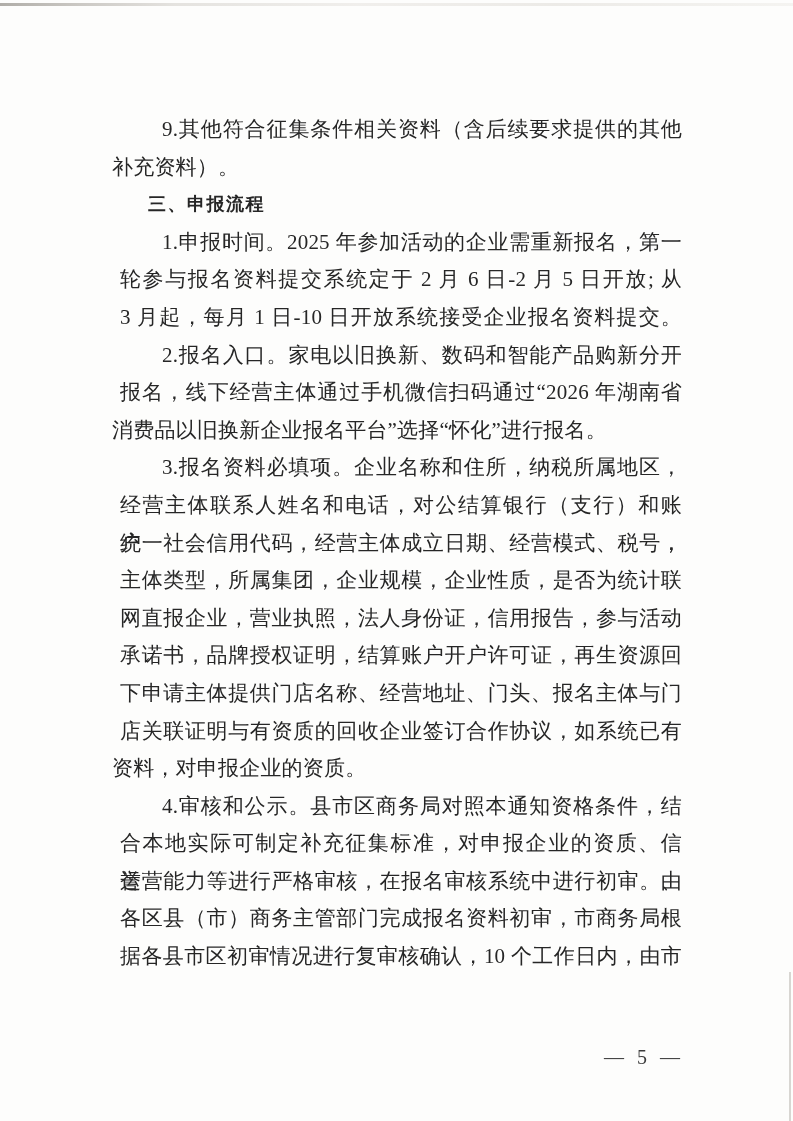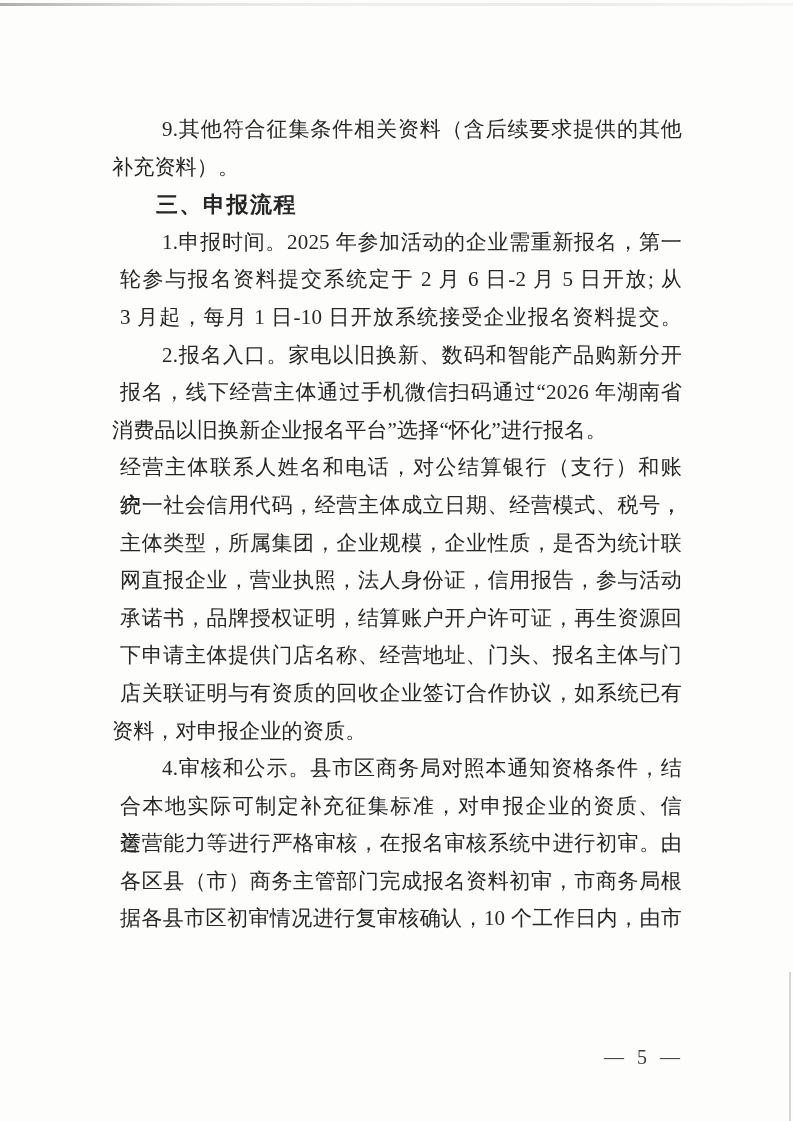--- a/index.html
+++ b/index.html
@@ -56,21 +56,21 @@
     text-align-last: justify;
     text-justify: inter-character;
     margin-left: 8px;
   }
   .line.indent {
     text-indent: 2em;
   }
   .line.heading {
     font-family: "Liberation Sans", "DejaVu Sans", sans-serif;
     font-weight: 700;
-    font-size: 22px;
+    font-size: 18px;
     letter-spacing: 1.5px;
   }
   .page-footer {
     position: absolute;
     top: 1046px;
     left: 604px;
     font-size: 20px;
     letter-spacing: 4px;
     color: #3a3a3a;
     font-family: "Liberation Serif", "DejaVu Serif", serif;
@@ -86,20 +86,21 @@
   <main class="doc-body">
       <div class="line indent justify">9.其他符合征集条件相关资料（含后续要求提供的其他</div>
       <div class="line">补充资料）。</div>
       <div class="line indent heading">三、申报流程</div>
       <div class="line indent justify">1.申报时间。2025 年参加活动的企业需重新报名，第一</div>
       <div class="line justify">轮参与报名资料提交系统定于 2 月 6 日-2 月 5 日开放; 从</div>
       <div class="line justify">3 月起，每月 1 日-10 日开放系统接受企业报名资料提交。</div>
       <div class="line indent justify">2.报名入口。家电以旧换新、数码和智能产品购新分开</div>
       <div class="line justify">报名，线下经营主体通过手机微信扫码通过“2026 年湖南省</div>
       <div class="line">消费品以旧换新企业报名平台”选择“怀化”进行报名。</div>
+      <div class="line indent justify">3.报名资料必填项。企业名称和住所，纳税所属地区，</div>
       <div class="line justify">经营主体联系人姓名和电话，对公结算银行（支行）和账户，</div>
       <div class="line justify">统一社会信用代码，经营主体成立日期、经营模式、税号，</div>
       <div class="line justify">主体类型，所属集团，企业规模，企业性质，是否为统计联</div>
       <div class="line justify">网直报企业，营业执照，法人身份证，信用报告，参与活动</div>
       <div class="line justify">承诺书，品牌授权证明，结算账户开户许可证，再生资源回</div>
       <div class="line justify">下申请主体提供门店名称、经营地址、门头、报名主体与门</div>
       <div class="line justify">店关联证明与有资质的回收企业签订合作协议，如系统已有</div>
       <div class="line">资料，对申报企业的资质。</div>
       <div class="line indent justify">4.审核和公示。县市区商务局对照本通知资格条件，结</div>
       <div class="line justify">合本地实际可制定补充征集标准，对申报企业的资质、信誉、</div>

